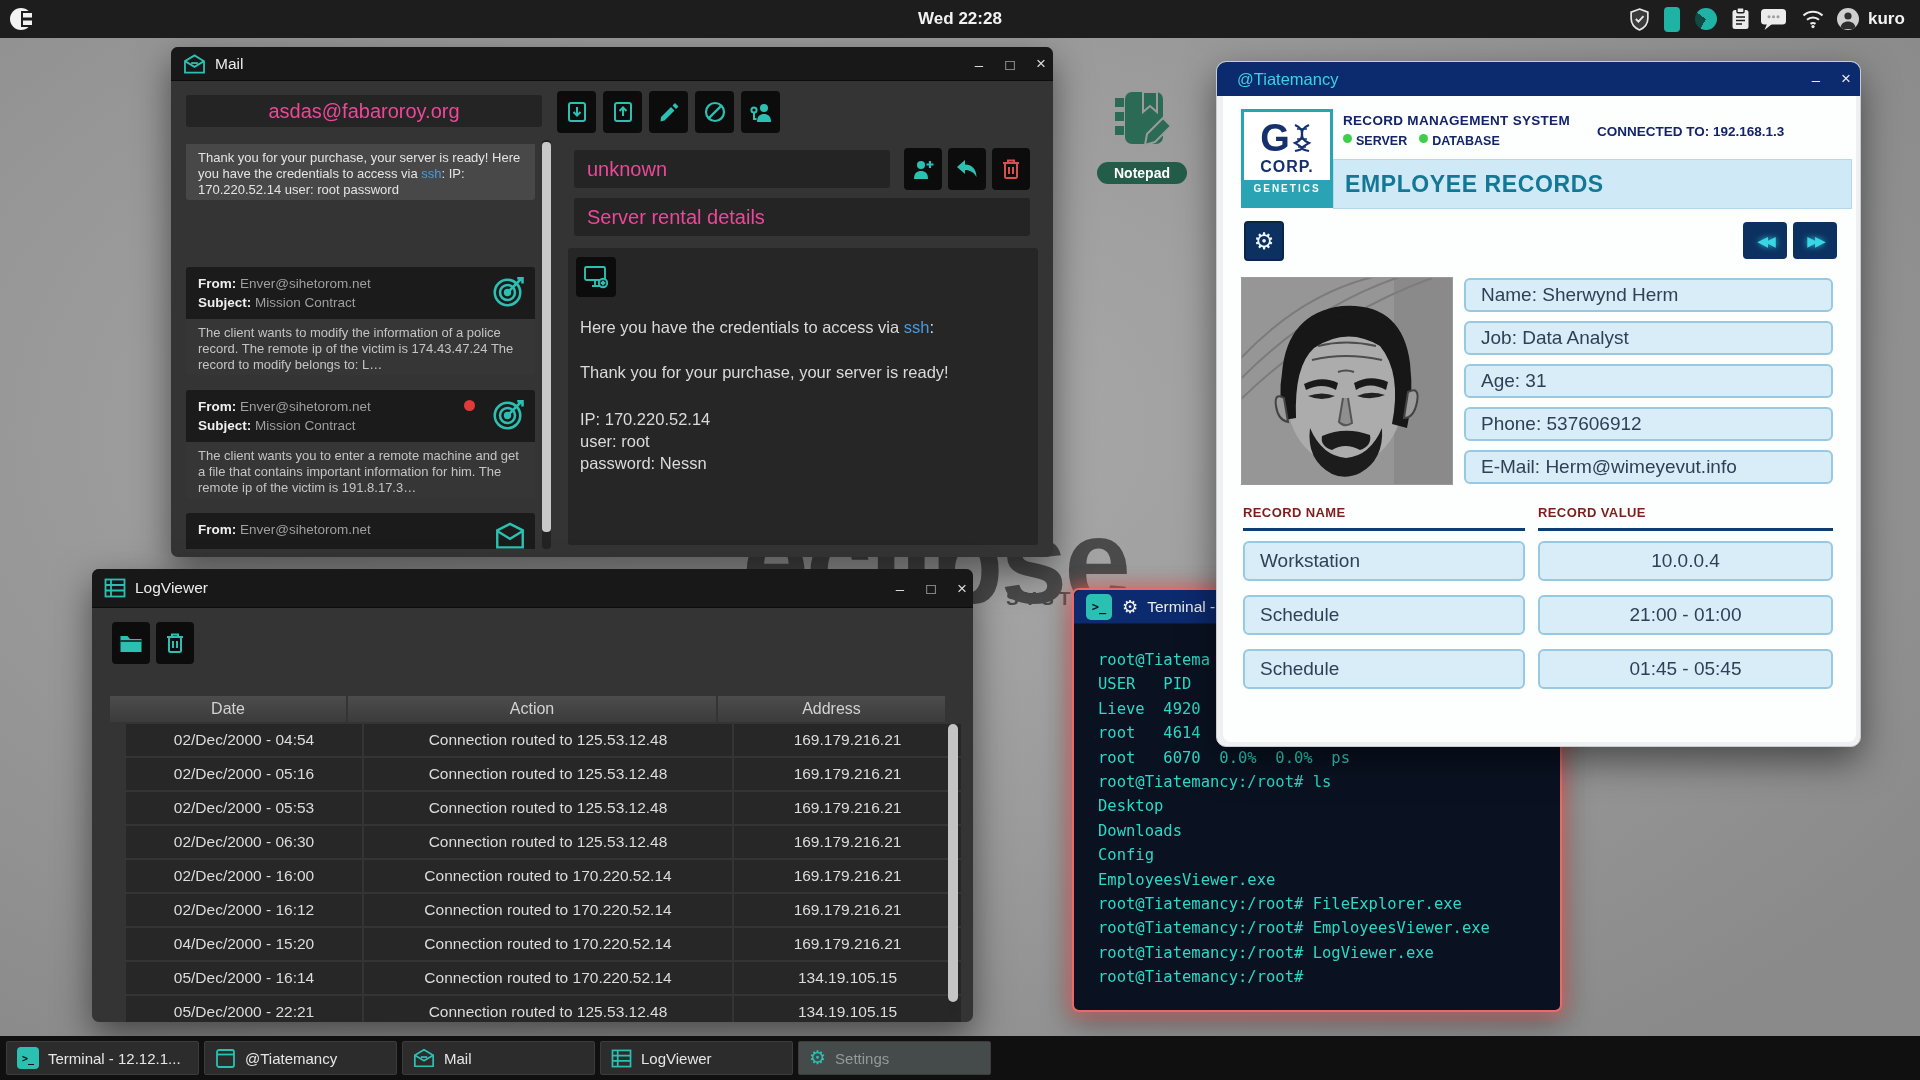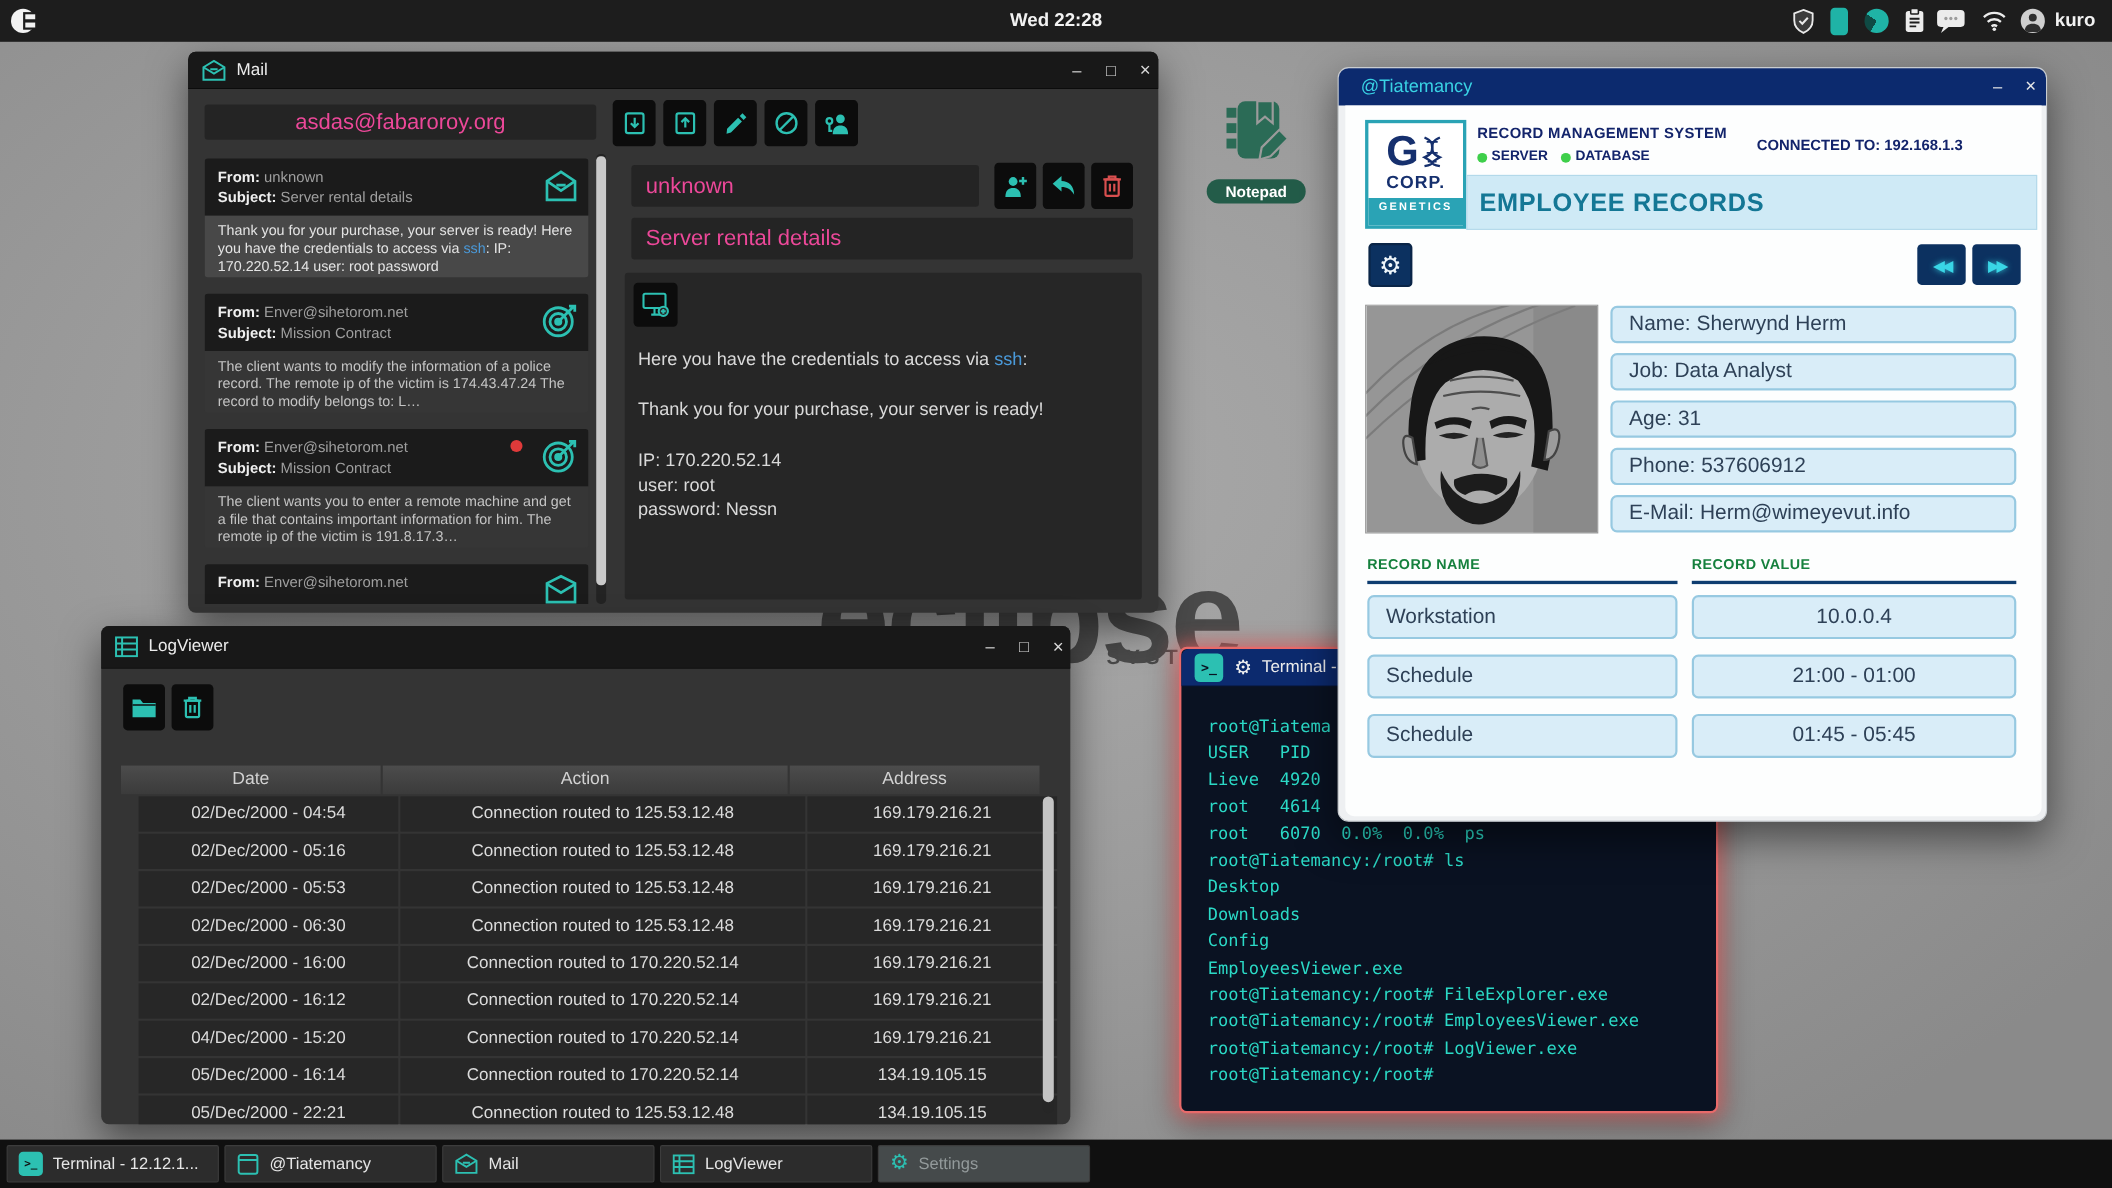--- a/index.html
+++ b/index.html
@@ -28,21 +28,21 @@
   .link{color:#4a9ada;}
   
   .lv-h{background:linear-gradient(#4c4c4c,#3b3b3b);color:#d2d2d2;font-size:16px;display:flex;
         align-items:center;justify-content:center;position:absolute;height:26px;}
   .lv-c{position:absolute;height:32px;display:flex;align-items:center;justify-content:center;
         color:#dcdcdc;font-size:15.5px;background:#272727;}
   
   .rbox{position:absolute;background:#d9edf8;border:2px solid #97c9e1;border-radius:6px;color:#2e4157;
         font-size:19px;display:flex;align-items:center;padding-left:15px;}
   .rbox.center{justify-content:center;padding-left:0;}
-  .rhead{position:absolute;color:#15803d;font-size:13px;font-weight:800;letter-spacing:.4px;}
+  .rhead{position:absolute;color:#7f1d1d;font-size:13px;font-weight:800;letter-spacing:.4px;}
   .rline{position:absolute;height:3px;background:#0e3d70;}
   .navytile{position:absolute;background:#0c3160;border-radius:4px;display:flex;align-items:center;justify-content:center;}
   
   #terminal .tl{white-space:pre;color:#2bd9c6;font-family:"DejaVu Sans Mono",monospace;font-size:15.5px;line-height:24.4px;}
   
   #taskbar{position:absolute;left:0;top:1036px;width:1920px;height:44px;background:#101010;z-index:70;}
   .task{position:absolute;top:5px;height:34px;background:#2c2c2c;border:1px solid #3c3c3c;border-radius:2px;
         display:flex;align-items:center;padding-left:10px;}
   .task .lbl{color:#e6e6e6;font-size:15px;margin-left:9px;}
   .task.dim{background:#454a4b;}
@@ -129,31 +129,20 @@
             <path d="M8 21 c0-6 3.2-8 7-8 s7 2 7 8 Z" fill="#2cc0b2"></path>
             <circle cx="5" cy="9" r="2.6" fill="none" stroke="#2cc0b2" stroke-width="2"></circle>
             <path d="M5 11.5 V18 h2.6" stroke="#2cc0b2" stroke-width="2" fill="none"></path>
           </svg>
         </span>
     </div>
 
     <div class="abs" style="left:15px;top:93px;width:349px;height:409px;overflow:hidden;">
 
       <div style="position:absolute;left:0;top:4px;width:349px;">
-        <div class="mitem-h" style="height:52px;">
-          <div class="l"><b>From:</b> <span>unknown</span></div>
-          <div class="l"><b>Subject:</b> <span>Server rental details</span></div>
-          <span style="position:absolute;right:8px;top:8px;">
-            <svg width="34" height="34" viewBox="0 0 24 22" fill="none" stroke="#2cc0b2" stroke-width="1.7">
-                <path d="M3 8 L12 2 L21 8 V20 H3 Z"></path>
-                <path d="M3 8 L12 14 L21 8"></path>
-                <path d="M9 10.5 H15"></path>
-              </svg>
-          </span>
-        </div>
         <div class="mprev" style="height:56px;background:#484848;color:#e4e4e4;">
           <span>Thank you for your purchase, your server is ready! Here you have the credentials to access via </span><span class="link">ssh</span><span>:  IP: 170.220.52.14 user: root password</span>
         </div>
       </div>
 
       <div style="position:absolute;left:0;top:127px;width:349px;">
         <div class="mitem-h" style="height:52px;">
           <div class="l"><b>From:</b> <span>Enver@sihetorom.net</span></div>
           <div class="l"><b>Subject:</b> <span>Mission Contract</span></div>
           <span style="position:absolute;right:8px;top:6px;">
@@ -397,21 +386,21 @@
             <path d="M5 6 H15 M5 16 H15 M6 24 H14" stroke-width="1.6"></path>
           </svg>
         </span>
       </div>
       <div style="font-size:16px;font-weight:800;color:#16306e;letter-spacing:1px;margin-top:2px;">CORP.</div>
       <div style="margin-top:4px;width:100%;background:#2aa3b5;color:#fff;font-size:10px;font-weight:700;
                   letter-spacing:2px;text-align:center;padding:3px 0;flex:1;">GENETICS</div>
     </div>
 
     <div class="abs" style="left:126px;top:51px;font-size:13.5px;font-weight:800;color:#13246b;letter-spacing:.3px;">RECORD MANAGEMENT SYSTEM</div>
-    <div class="abs" style="left:126px;top:72px;display:flex;align-items:flex-end;">
+    <div class="abs" style="left:126px;top:72px;display:flex;align-items:flex-start;">
       <span style="width:9px;height:9px;border-radius:50%;background:#3ecf4a;margin-right:4px;"></span>
       <span style="font-size:12.5px;font-weight:800;color:#13246b;margin-right:12px;">SERVER</span>
       <span style="width:9px;height:9px;border-radius:50%;background:#3ecf4a;margin-right:4px;"></span>
       <span style="font-size:12.5px;font-weight:800;color:#13246b;">DATABASE</span>
     </div>
     <div class="abs" style="left:380px;top:62px;width:249px;text-align:left;font-size:13.5px;font-weight:700;color:#13246b;">CONNECTED TO: 192.168.1.3</div>
 
     <div class="abs" style="left:116px;top:97px;width:519px;height:50px;background:#cfeaf6;border:1px solid #b3d9ea;display:flex;align-items:center;">
       <span style="margin-left:11px;font-size:23px;font-weight:800;color:#147795;letter-spacing:.6px;">EMPLOYEE RECORDS</span>
     </div>

